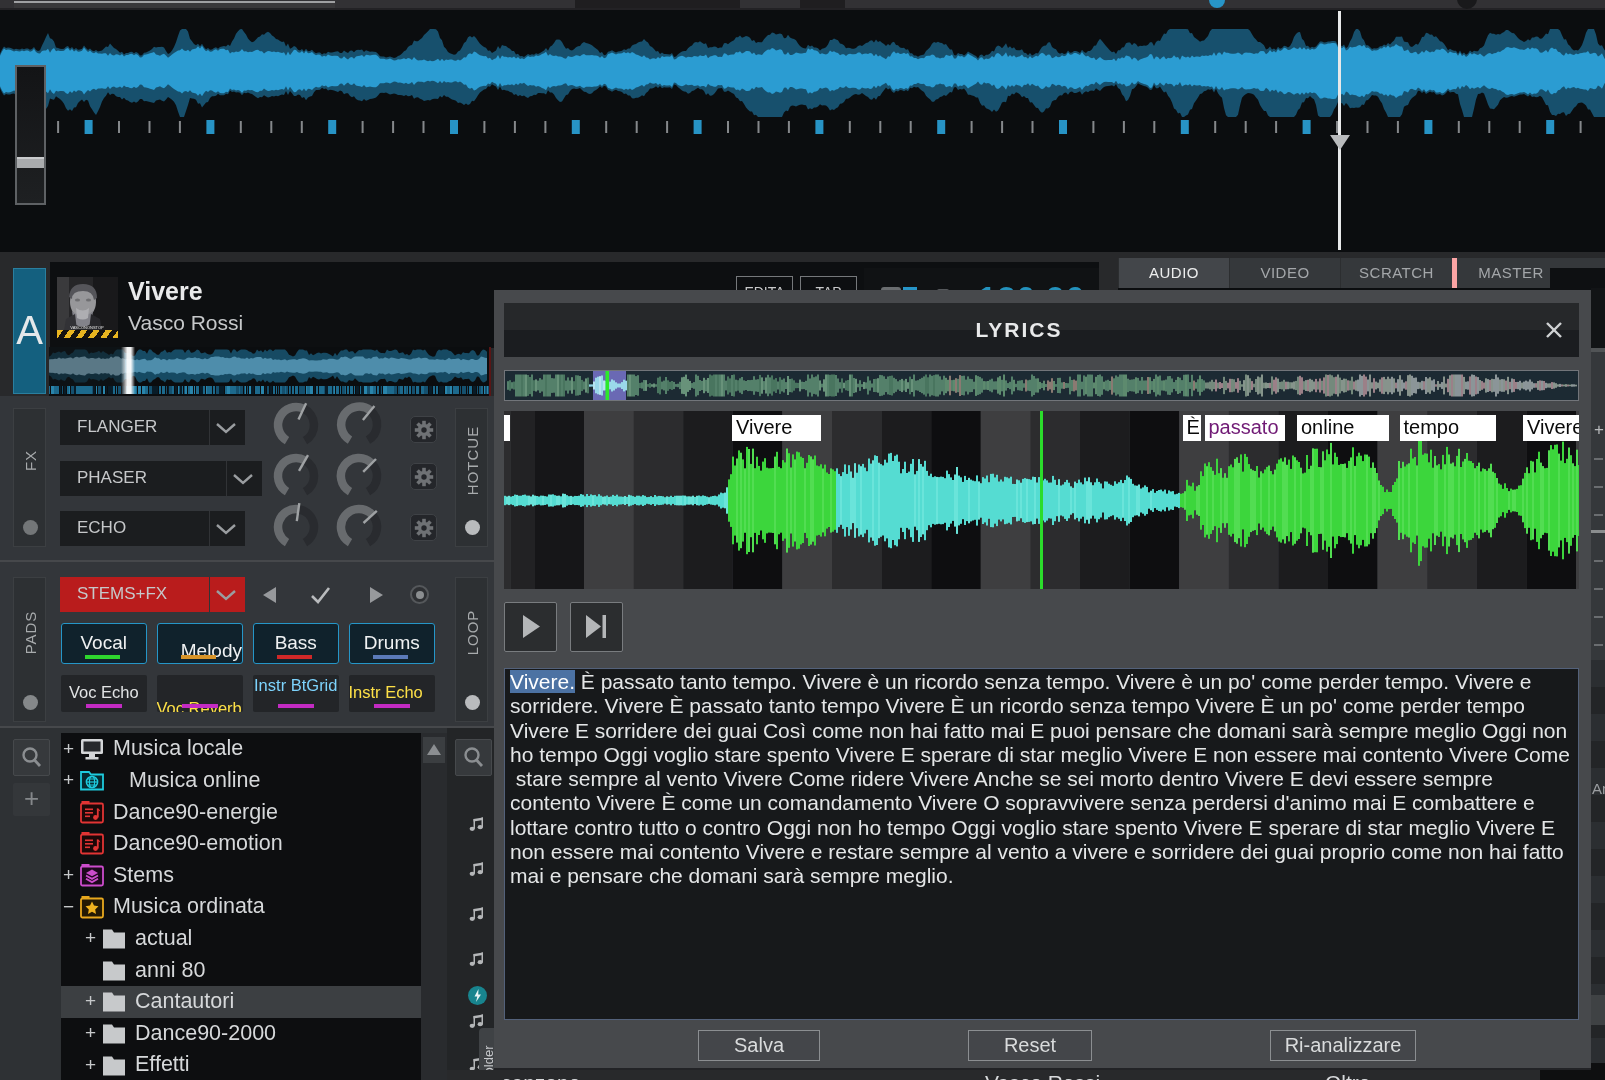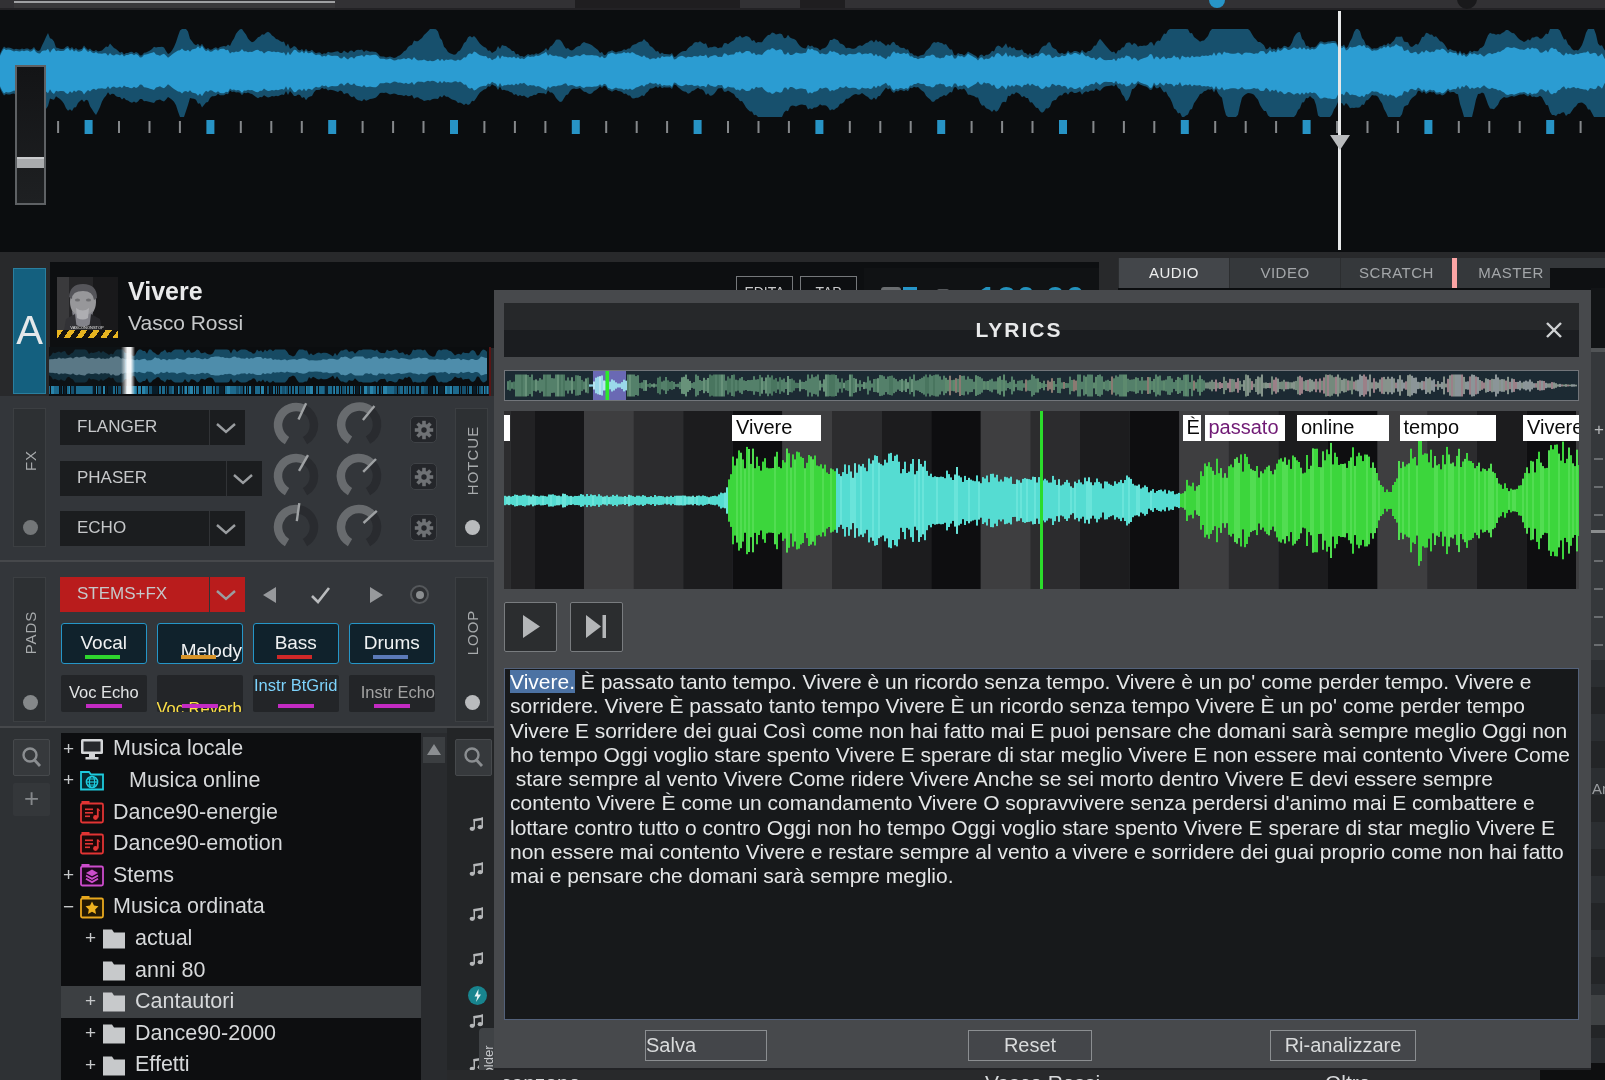--- a/index.html
+++ b/index.html
@@ -428,21 +428,21 @@
 <div class="abs" style="left:410px;top:585px;width:19px;height:19px;border-radius:50%;background:#2e3033;border:2px solid #55585b">
     <div class="abs" style="left:3.5px;top:3.5px;width:8px;height:8px;border-radius:50%;background:#8b8e90"></div>
   </div>
 <div class="abs" style="left:60.5px;top:623px;width:86.5px;height:41px;background:#10222c;border:1.5px solid #2596c8;border-radius:3px;color:#f0f2f3;font-size:19px;text-align:center;padding-top:8px">Vocal<div class="abs" style="left:50%;margin-left:-19px;top:31px;width:35px;height:4px;background:#2ed52e"></div></div>
 <div class="abs" style="left:156.5px;top:623px;width:86.5px;height:41px;background:#10222c;border:1.5px solid #2596c8;border-radius:3px;color:#f0f2f3;font-size:19px;text-align:right;padding-top:16px">Melody<div class="abs" style="left:50%;margin-left:-19px;top:31px;width:35px;height:4px;background:#d89428"></div></div>
 <div class="abs" style="left:252.5px;top:623px;width:86.5px;height:41px;background:#10222c;border:1.5px solid #2596c8;border-radius:3px;color:#f0f2f3;font-size:19px;text-align:center;padding-top:8px">Bass<div class="abs" style="left:50%;margin-left:-19px;top:31px;width:35px;height:4px;background:#cf2828"></div></div>
 <div class="abs" style="left:348.5px;top:623px;width:86.5px;height:41px;background:#10222c;border:1.5px solid #2596c8;border-radius:3px;color:#f0f2f3;font-size:19px;text-align:center;padding-top:8px">Drums<div class="abs" style="left:50%;margin-left:-19px;top:31px;width:35px;height:4px;background:#5b7ab8"></div></div>
 <div class="abs" style="left:60.5px;top:675px;width:86.5px;height:37px;background:#232528;border-radius:2px;color:#e2e4e5;font-size:16.5px;text-align:center;padding-top:8px;white-space:nowrap;overflow:hidden">Voc Echo<div class="abs" style="left:50%;margin-left:-18px;top:29px;width:36px;height:3.5px;background:#c32bc3"></div></div>
 <div class="abs" style="left:156.5px;top:675px;width:86.5px;height:37px;background:#232528;border-radius:2px;color:#fde047;font-size:16.5px;padding-top:24px;white-space:nowrap;overflow:hidden">Voc Reverb<div class="abs" style="left:50%;margin-left:-18px;top:29px;width:36px;height:3.5px;background:#c32bc3"></div></div>
 <div class="abs" style="left:252.5px;top:675px;width:86.5px;height:37px;background:#232528;border-radius:2px;color:#7dd3fc;font-size:16.5px;text-align:center;padding-top:1px;white-space:nowrap;overflow:hidden">Instr BtGrid<div class="abs" style="left:50%;margin-left:-18px;top:29px;width:36px;height:3.5px;background:#c32bc3"></div></div>
-<div class="abs" style="left:348.5px;top:675px;width:86.5px;height:37px;background:#232528;border-radius:2px;color:#a3a3a3;font-size:16.5px;text-align:right;padding-top:8px;white-space:nowrap;overflow:hidden">Instr Echo<div class="abs" style="left:50%;margin-left:-18px;top:29px;width:36px;height:3.5px;background:#c32bc3"></div></div>
+<div class="abs" style="left:348.5px;top:675px;width:86.5px;height:37px;background:#232528;border-radius:2px;color:#fde047;font-size:16.5px;text-align:left;padding-top:8px;white-space:nowrap;overflow:hidden">Instr Echo<div class="abs" style="left:50%;margin-left:-18px;top:29px;width:36px;height:3.5px;background:#c32bc3"></div></div>
 <div class="abs" style="left:0;top:726px;width:494px;height:2px;background:#46484b"></div>
 <div class="abs" style="left:0;top:728px;width:494px;height:352px;background:#2e3134"></div>
 <div class="abs" style="left:13px;top:739px;width:37px;height:37px;background:#36393c;border:1px solid #46494c;border-radius:2px"><svg width="35" height="35">
       <circle cx="16" cy="15" r="6.5" fill="none" stroke="#8b8e91" stroke-width="2.4"></circle>
       <line x1="20.5" y1="20" x2="26" y2="26" stroke="#8b8e91" stroke-width="2.8"></line>
     </svg></div>
 <div class="abs" style="left:13px;top:783px;width:37px;height:33px;background:#34373a;border-radius:2px;color:#85888b;font-size:26px;text-align:center;line-height:30px">+</div>
 <div class="abs" style="left:61px;top:733px;width:360px;height:347px;background:#0d0e10;overflow:hidden"></div>
 <div class="abs" style="left:63px;top:738px;width:18px;height:24px;color:#c6c8ca;font-size:19px">+</div>
 <div class="abs" style="left:78px;top:736px;width:28px;height:26px"><svg width="28" height="26" viewBox="0 0 28 26">
@@ -1734,14 +1734,14 @@
 <div class="abs" style="left:1523px;top:415px;width:55.6px;height:26px;background:#fff;color:#0a0a0a;font-size:20px;line-height:25px;padding-left:4px;overflow:hidden;white-space:nowrap">Vivere</div>
 <div class="abs" style="left:1040px;top:411px;width:2.5px;height:178px;background:#2bdd2b"></div>
 <div class="abs" style="left:504px;top:602px;width:53px;height:50px;background:#2b2d2f;border:1.5px solid #797c7f;border-radius:2px"><svg width="50" height="47">
       <polygon points="18,12 35,23.5 18,35" fill="#b4b6b8"></polygon>
     </svg></div>
 <div class="abs" style="left:570px;top:602px;width:53px;height:50px;background:#2b2d2f;border:1.5px solid #797c7f;border-radius:2px"><svg width="50" height="47">
       <polygon points="15,12 30,23.5 15,35" fill="#b4b6b8"></polygon>
       <rect x="31.5" y="12" width="3.5" height="23" fill="#b4b6b8"></rect>
     </svg></div>
 <div class="abs" style="left:504px;top:668px;width:1075px;height:352px;background:#17191b;border:1px solid #53617a;color:#e4e6e7;font-size:21px;line-height:24.25px;padding:1px 5px;white-space:nowrap;overflow:hidden"><span style="background:#4c72a3;color:#fff">Vivere.</span> È passato tanto tempo. Vivere è un ricordo senza tempo. Vivere è un po' come perder tempo. Vivere e<br>sorridere. Vivere È passato tanto tempo Vivere È un ricordo senza tempo Vivere È un po' come perder tempo<br>Vivere E sorridere dei guai Così come non hai fatto mai E puoi pensare che domani sarà sempre meglio Oggi non<br>ho tempo Oggi voglio stare spento Vivere E sperare di star meglio Vivere E non essere mai contento Vivere Come<br>&nbsp;stare sempre al vento Vivere Come ridere Vivere Anche se sei morto dentro Vivere E devi essere sempre<br>contento Vivere È come un comandamento Vivere O sopravvivere senza perdersi d'animo mai E combattere e<br>lottare contro tutto o contro Oggi non ho tempo Oggi voglio stare spento Vivere E sperare di star meglio Vivere E<br>non essere mai contento Vivere e restare sempre al vento a vivere e sorridere dei guai proprio come non hai fatto<br>mai e pensare che domani sarà sempre meglio.</div>
-<div class="abs" style="left:645px;top:1030px;width:122px;height:31px;border:1px solid #8b8e91;color:#d9dbdc;font-size:20px;line-height:29px;background:#44464a">Salva</div>
+<div class="abs" style="left:698px;top:1030px;width:122px;height:31px;border:1px solid #8b8e91;color:#d9dbdc;font-size:20px;text-align:center;line-height:29px;background:#44464a">Salva</div>
 <div class="abs" style="left:968px;top:1030px;width:124px;height:31px;border:1px solid #8b8e91;color:#d9dbdc;font-size:20px;text-align:center;line-height:29px;background:#44464a">Reset</div>
 <div class="abs" style="left:1270px;top:1030px;width:146px;height:31px;border:1px solid #8b8e91;color:#d9dbdc;font-size:20px;text-align:center;line-height:29px;background:#44464a">Ri-analizzare</div>
 </body></html>

